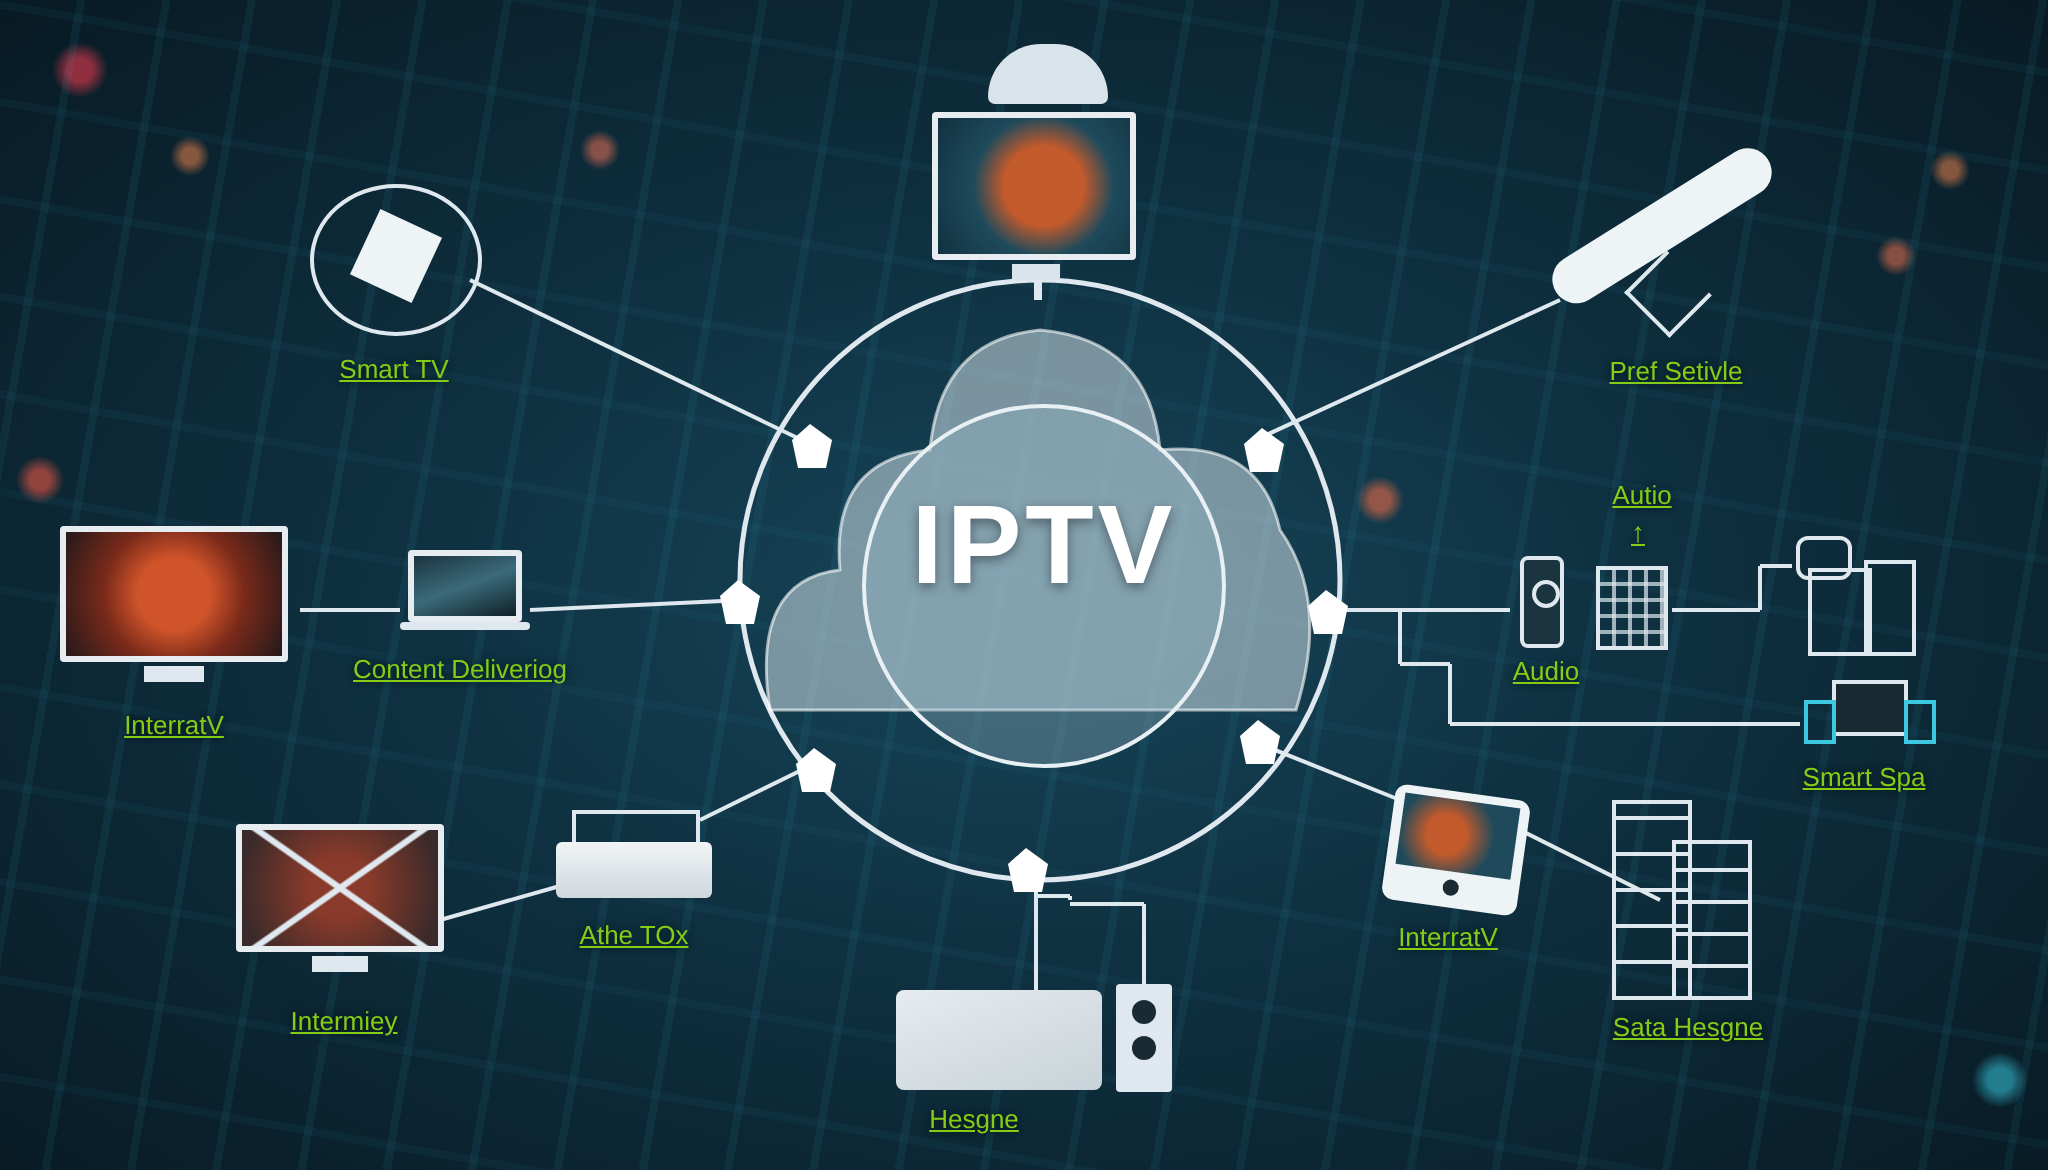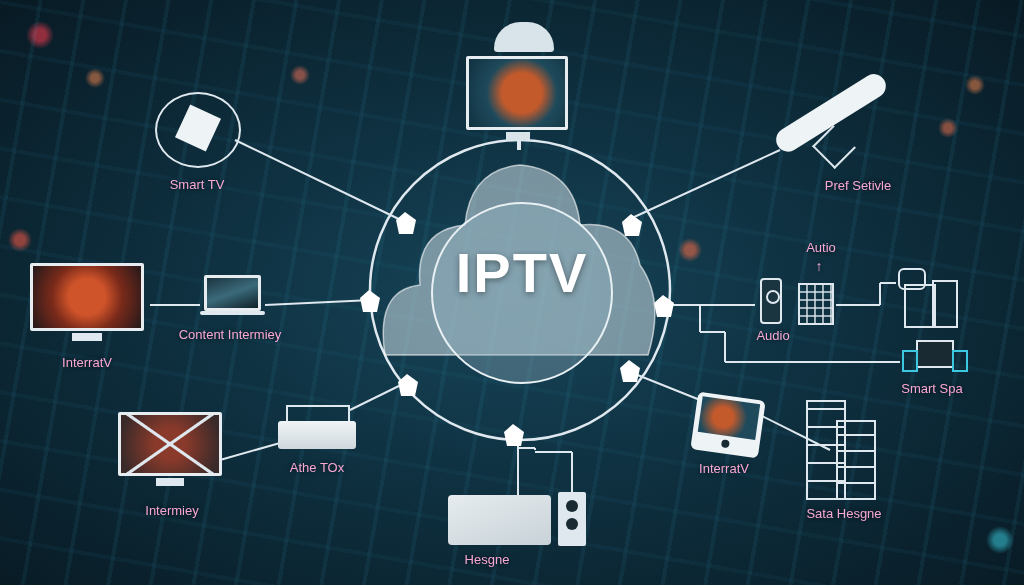--- a/index.html
+++ b/index.html
@@ -15,22 +15,22 @@
       radial-gradient(circle at 948px 128px, rgba(255,120,80,.5) 0 4px, transparent 10px),
       radial-gradient(circle at 690px 250px, rgba(255,110,70,.55) 0 5px, transparent 12px),
       radial-gradient(circle at 20px 240px, rgba(255,90,70,.55) 0 5px, transparent 12px),
       radial-gradient(circle at 1000px 540px, rgba(60,220,240,.5) 0 6px, transparent 14px),
       radial-gradient(ellipse at 512px 300px, #17465a 0%, #0f3242 40%, #081a24 100%);}
   .grid{position:absolute;inset:0;opacity:.35;
     background:
       repeating-linear-gradient(100deg, transparent 0 38px, rgba(60,170,200,.25) 38px 42px),
       repeating-linear-gradient(10deg, transparent 0 44px, rgba(40,120,150,.25) 44px 48px);}
   svg.lines{position:absolute;inset:0;}
-  .label{position:absolute;color:#f9a8d4;font-size:13px;white-space:nowrap;
-    text-shadow:0 0 4px rgba(0,0,0,.7);transform:translateX(-50%);}
+  .label{position:absolute;color:#84cc16;font-size:13px;white-space:nowrap;
+    text-shadow:0 0 4px rgba(0,0,0,.7);transform:translateX(-50%);text-decoration:underline;}
   .title{position:absolute;left:522px;top:272px;transform:translate(-50%,-50%);
     font-size:56px;font-weight:bold;color:#fff;letter-spacing:2px;
     text-shadow:0 2px 6px rgba(0,0,0,.4);}
   .node{position:absolute;}
   .screen{position:absolute;border:3px solid #e6ecef;border-radius:2px;box-sizing:border-box;}
 </style>
 </head>
 <body>
 
 <div class="bg"></div>
@@ -102,21 +102,21 @@
 <div class="node" style="left:30px;top:263px;width:115px;height:80px;">
   <div class="screen" style="left:0;top:0;width:114px;height:68px;background:radial-gradient(circle at 50% 50%, #d0542a 0 18px, #7a2a1a 35px, #2a1a1a 60px);"></div>
   <div style="position:absolute;left:42px;top:70px;width:30px;height:8px;background:#dfe8ee;"></div>
 </div>
 <div class="label" style="left:87px;top:355px;">InterratV</div>
 
 <div class="node" style="left:200px;top:275px;width:65px;height:42px;">
   <div class="screen" style="left:4px;top:0;width:57px;height:36px;background:linear-gradient(160deg,#1c3440,#3b6a7a,#0f2028);"></div>
   <div style="position:absolute;left:0;top:36px;width:65px;height:4px;background:#dfe8ee;border-radius:2px;"></div>
 </div>
-<div class="label" style="left:230px;top:327px;">Content Intermiey</div>
+<div class="label" style="left:230px;top:327px;">Content Deliveriog</div>
 
 <div class="node" style="left:118px;top:412px;width:105px;height:78px;">
   <div class="screen" style="left:0;top:0;width:104px;height:64px;background:
     linear-gradient(35deg,transparent 48%,#dfe8ee 49% 51%,transparent 52%),
     linear-gradient(-35deg,transparent 48%,#dfe8ee 49% 51%,transparent 52%),
     radial-gradient(circle at 50% 50%, #8a3a2a 0 15px, #3a2a2a 50px);"></div>
   <div style="position:absolute;left:38px;top:66px;width:28px;height:8px;background:#dfe8ee;"></div>
 </div>
 <div class="label" style="left:172px;top:503px;">Intermiey</div>
 
@@ -132,21 +132,21 @@
     <div style="position:absolute;left:8px;top:8px;width:12px;height:12px;border-radius:50%;background:#1a2a33;"></div>
     <div style="position:absolute;left:8px;top:26px;width:12px;height:12px;border-radius:50%;background:#1a2a33;"></div>
   </div>
 </div>
 <div class="label" style="left:487px;top:552px;">Hesgne</div>
 
 <div class="node" style="left:778px;top:62px;width:115px;height:100px;">
   <div style="position:absolute;left:0;top:38px;width:125px;height:24px;background:#eef3f6;border-radius:20px;transform:rotate(-32deg);transform-origin:left center;top:72px;"></div>
   <div style="position:absolute;left:40px;top:70px;width:28px;height:28px;border:2px solid #dfe8ee;border-top:none;transform:rotate(45deg);"></div>
 </div>
-<div class="label" style="left:838px;top:178px;margin-left:20px;">Pref Setivle</div>
+<div class="label" style="left:838px;top:178px;">Pref Setivle</div>
 
 <div class="label" style="left:821px;top:240px;">Autio</div>
 <div class="label" style="left:819px;top:258px;font-size:14px;">↑</div>
 
 <div class="node" style="left:760px;top:278px;width:22px;height:46px;">
   <div style="position:absolute;inset:0;border:2px solid #dfe8ee;border-radius:4px;background:#1a3440;">
     <div style="position:absolute;left:4px;top:10px;width:10px;height:10px;border:2px solid #dfe8ee;border-radius:50%;"></div>
   </div>
 </div>
 <div class="label" style="left:773px;top:328px;">Audio</div>

